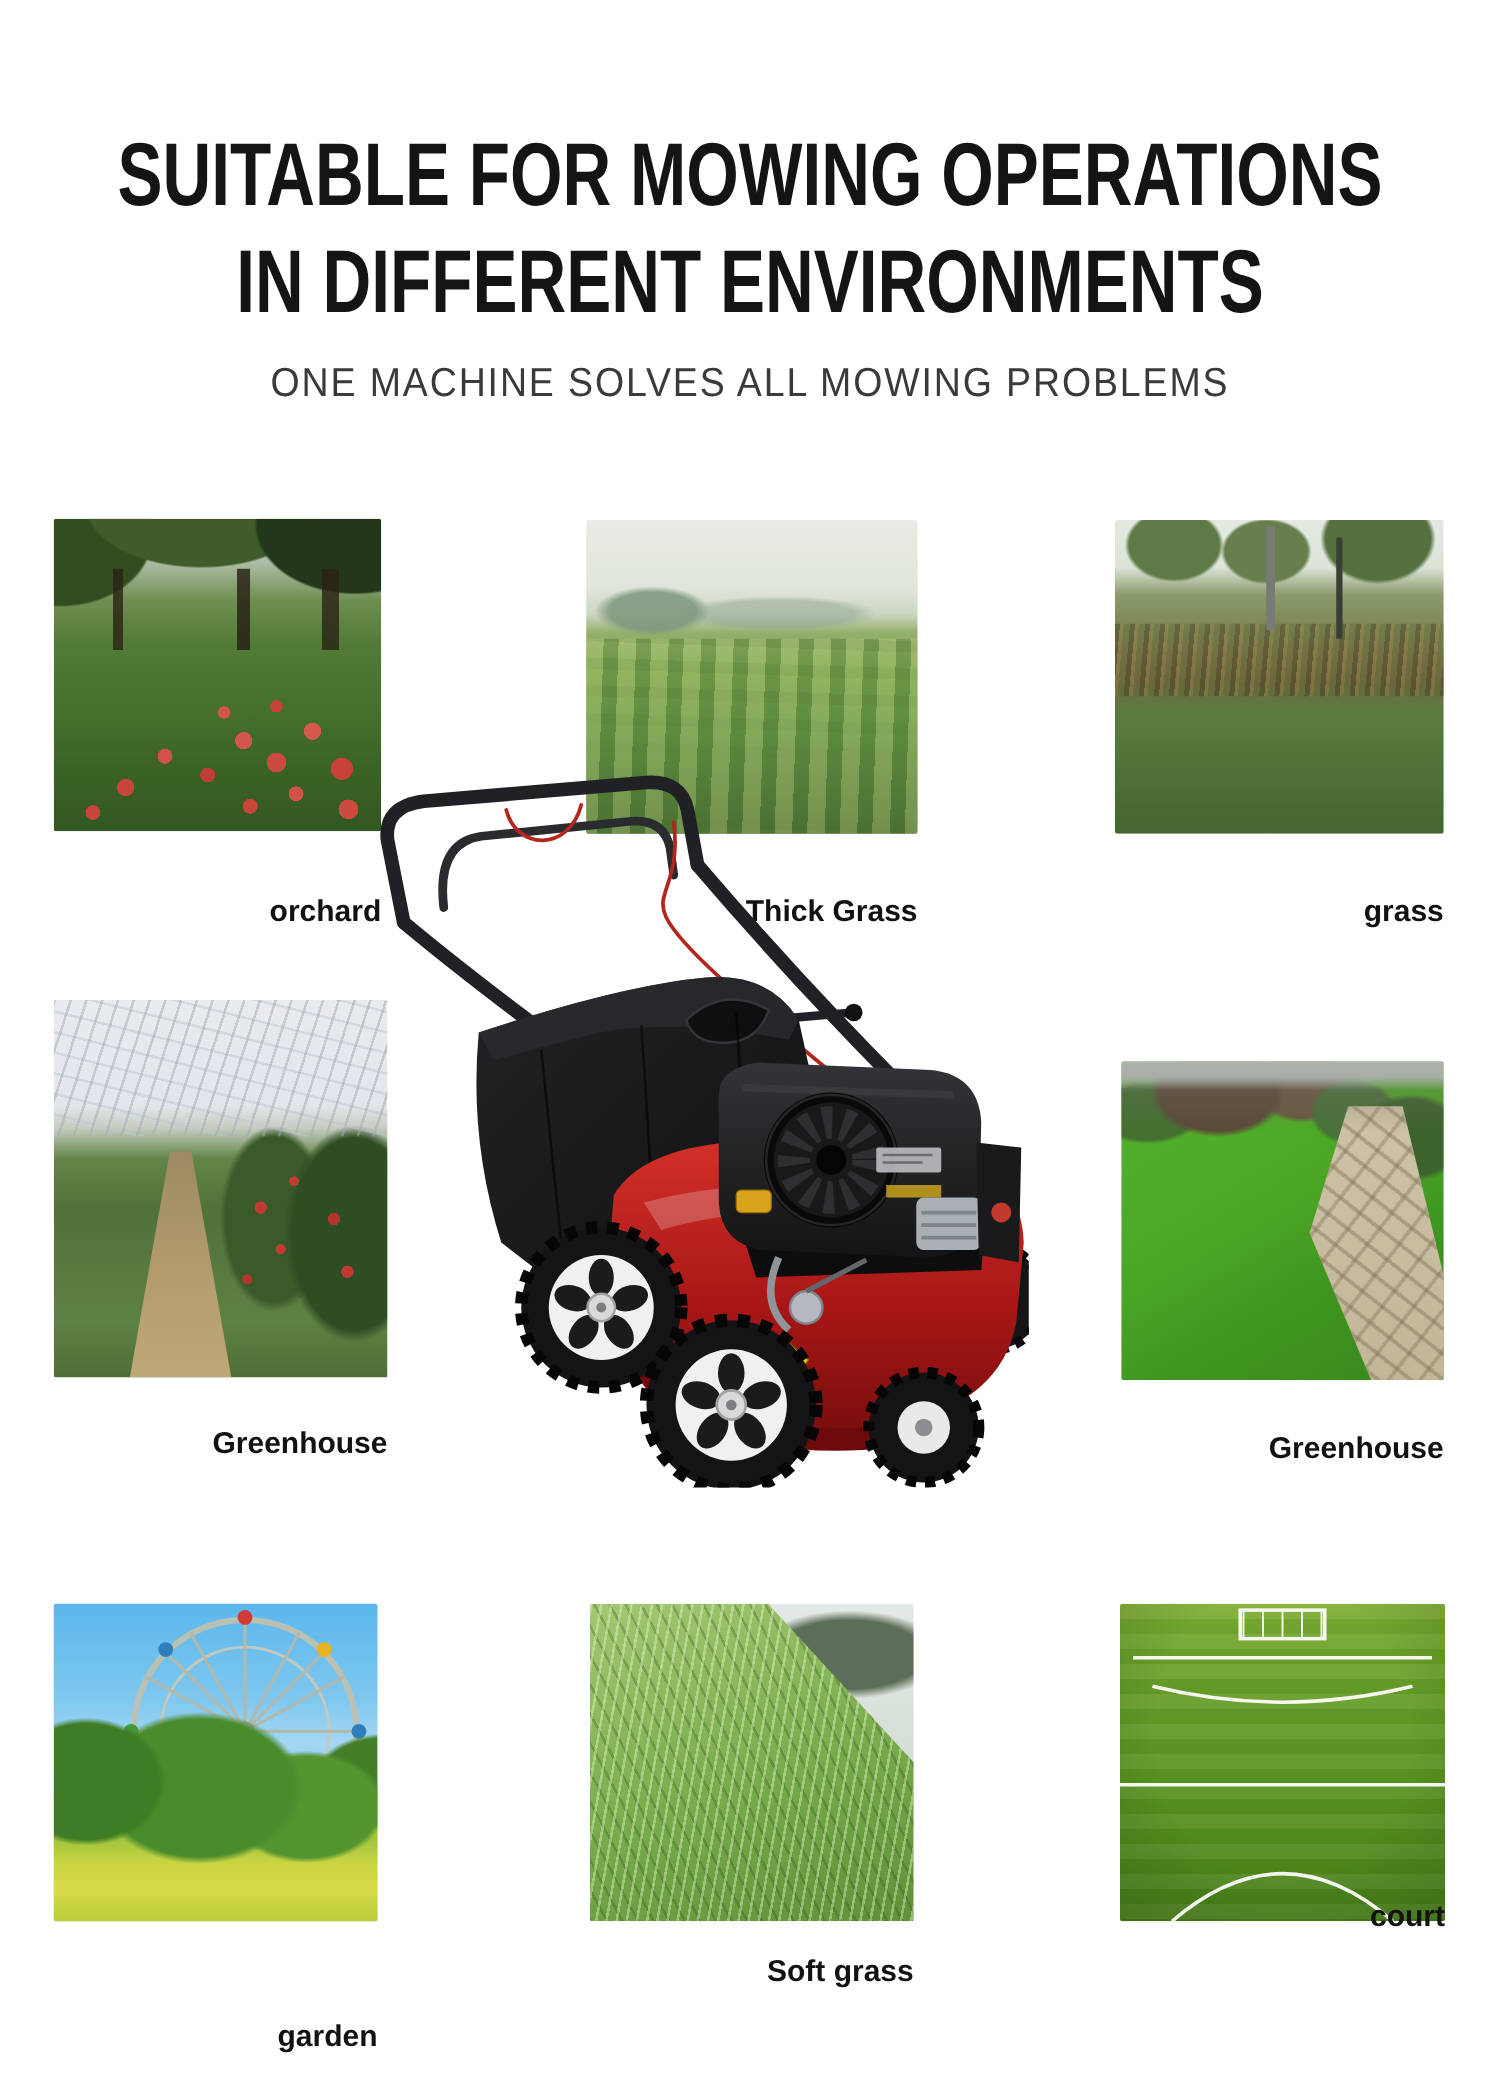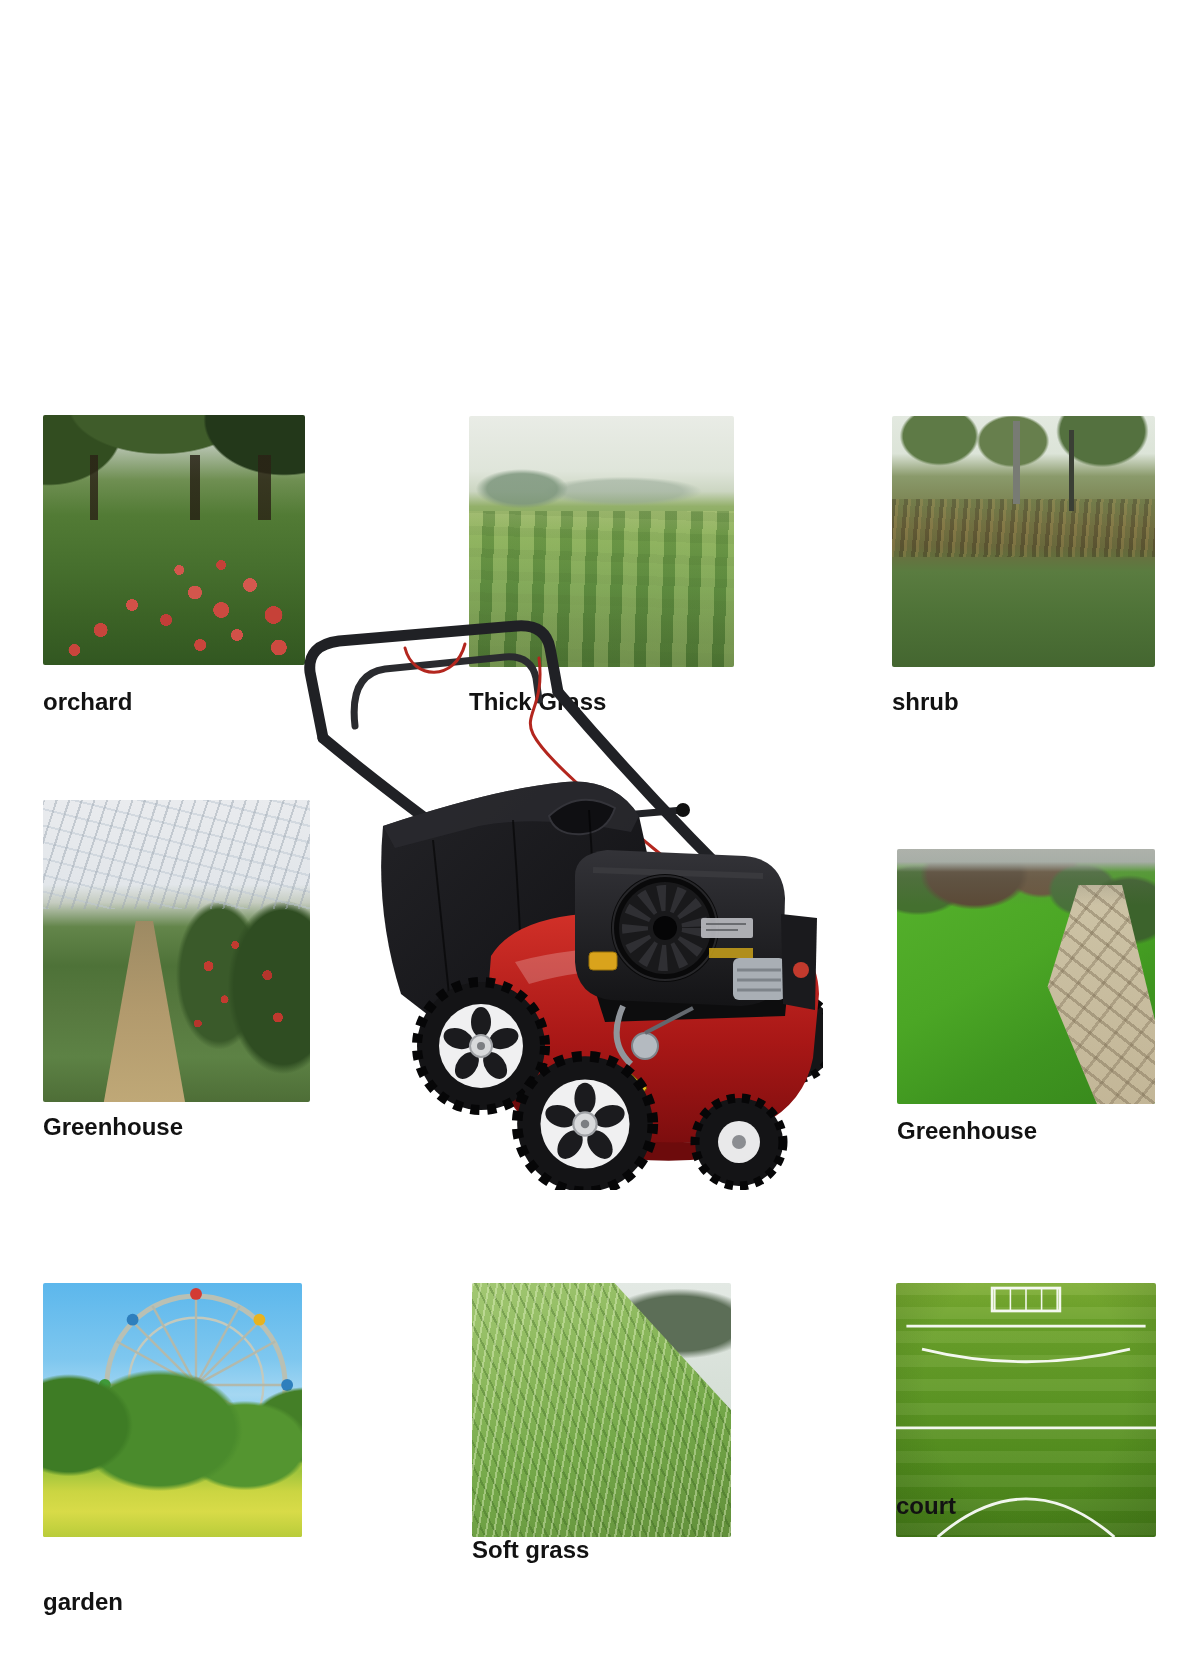--- a/index.html
+++ b/index.html
@@ -9,21 +9,21 @@
   
   .hdr{position:absolute;top:108px;left:0;right:0;text-align:center;}
   .title-line{font-size:54px;font-weight:800;line-height:64px;color:#141414;
               letter-spacing:0px;transform:scale(1,1.32);transform-origin:center;}
   .title-line + .title-line{margin-top:22px;}
   .subtitle{margin-top:32px;font-size:30px;font-weight:400;color:#3a3a3a;
             letter-spacing:1.5px;transform:scale(1,1.08);transform-origin:center;}
 
   
   .photo{position:absolute;overflow:hidden;border-radius:2px;}
-  .plabel{position:absolute;text-align:left;font-size:24px;font-weight:700;color:#121212;}
+  .plabel{position:absolute;text-align:right;font-size:24px;font-weight:700;color:#121212;margin-top:28px;}
 
   
   .ph-orchard{background:
     radial-gradient(circle 7px at 22% 86%, #c8453c 97%, transparent),
     radial-gradient(circle 6px at 34% 76%, #d25148 97%, transparent),
     radial-gradient(circle 6px at 47% 82%, #c03e38 97%, transparent),
     radial-gradient(circle 7px at 58% 71%, #d3564c 97%, transparent),
     radial-gradient(circle 8px at 68% 78%, #cc4a40 97%, transparent),
     radial-gradient(circle 7px at 79% 68%, #d4584e 97%, transparent),
     radial-gradient(circle 9px at 88% 80%, #c64138 97%, transparent),
@@ -126,28 +126,33 @@
   .court-lines{position:absolute;inset:0;width:100%;height:100%;}
 
   
   .mower{position:absolute;left:293px;top:618px;width:530px;height:572px;}
 </style>
 </head>
 <body>
 
 <div class="canvas">
 
+  <div class="hdr">
+    <div class="title-line">SUITABLE FOR MOWING OPERATIONS</div>
+    <div class="title-line">IN DIFFERENT ENVIRONMENTS</div>
+    <div class="subtitle">ONE MACHINE SOLVES ALL MOWING PROBLEMS</div>
+  </div>
 
   <div class="photo ph-orchard" style="left:43px;top:415px;width:262px;height:250px;" title="apple orchard rows with fallen red apples on green grass"></div>
   <div class="photo ph-thick-grass" style="left:469px;top:416px;width:265px;height:251px;" title="wide field of thick green grass with misty hills and distant buildings"></div>
   <div class="photo ph-shrub" style="left:892px;top:416px;width:263px;height:251px;" title="park lawn with low shrub hedge and trees"></div>
 
   <div class="plabel" style="left:43px;top:688px;width:262px;">orchard</div>
   <div class="plabel" style="left:469px;top:688px;width:265px;">Thick Grass</div>
-  <div class="plabel" style="left:892px;top:688px;width:263px;">shrub</div>
+  <div class="plabel" style="left:892px;top:688px;width:263px;">grass</div>
 
   <div class="photo ph-greenhouse" style="left:43px;top:800px;width:267px;height:302px;" title="fruit tree rows under white greenhouse netting with a dirt path"></div>
   <div class="photo ph-community" style="left:897px;top:849px;width:258px;height:255px;" title="neat community lawn beside a curved stone path and houses"></div>
 
   <div class="plabel" style="left:43px;top:1113px;width:267px;">Greenhouse</div>
   <div class="plabel" style="left:897px;top:1117px;width:258px;">Greenhouse</div>
 
   <div class="photo ph-garden" style="left:43px;top:1283px;width:259px;height:254px;" title="park garden lawn with trees and a ferris wheel">
     <svg class="ferris" viewBox="0 0 100 100">
       <line x1="50" y1="50" x2="24" y2="99" stroke="#8a958c" stroke-width="2"></line>

